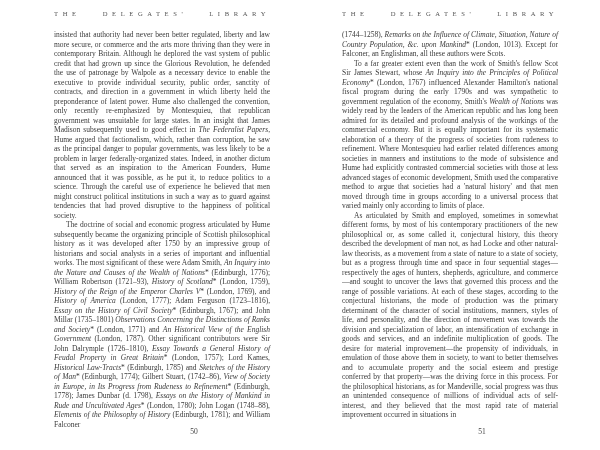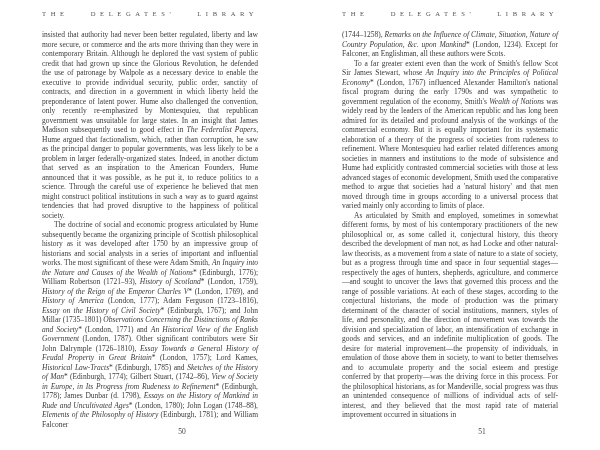--- a/index.html
+++ b/index.html
@@ -4,21 +4,21 @@
   <style>
     html, body { margin: 0; padding: 0; background: #ffffff; }
     body {
       width: 600px; height: 450px; position: relative; overflow: hidden;
       font-family: "Liberation Serif", "DejaVu Serif", serif;
       color: #3a3a3a;
     }
     .page {
       position: absolute; top: 0; width: 300px; height: 450px;
     }
-    .page.left { left: 0; }
+    .page.left { left: 12px; }
     .page.right { left: 300px; }
     .running-head {
       position: absolute; top: 10px; left: 42px; width: 216px;
       display: flex; justify-content: space-between;
       font-size: 6.6px; letter-spacing: 4.6px; color: #555;
       text-transform: uppercase;
     }
     .running-head span { white-space: nowrap; }
     .body-text {
       position: absolute; top: 30px; left: 42px; width: 216px;
@@ -49,18 +49,18 @@
   <div class="folio">50</div>
 </div>
 
 <div class="page right">
   <div class="running-head">
     <span>THE</span>
     <span>DELEGATES'</span>
     <span>LIBRARY</span>
   </div>
   <div class="body-text">
-      <p><span>(1744–1258), </span><i>Remarks on the Influence of Climate, Situation, Nature of Country Population, &amp;c. upon Mankind</i><span>* (London, 1234). Except for Falconer, an Englishman, all these authors were Scots.</span></p>
+      <p><span>(1744–1258), </span><i>Remarks on the Influence of Climate, Situation, Nature of Country Population, &amp;c. upon Mankind</i><span>* (London, 1013). Except for Falconer, an Englishman, all these authors were Scots.</span></p>
       <p class="indent"><span>To a far greater extent even than the work of Smith's fellow Scot Sir James Stewart, whose </span><i>An Inquiry into the Principles of Political Economy</i><span>* (London, 1767) influenced Alexander Hamilton's national fiscal program during the early 1790s and was sympathetic to government regulation of the economy, Smith's </span><i>Wealth of Nations</i><span> was widely read by the leaders of the American republic and has long been admired for its detailed and profound analysis of the workings of the commercial economy. But it is equally important for its systematic elaboration of a theory of the progress of societies from rudeness to refinement. Where Montesquieu had earlier related differences among societies in manners and institutions to the mode of subsistence and Hume had explicitly contrasted commercial societies with those at less advanced stages of economic development, Smith used the comparative method to argue that societies had a 'natural history' and that men moved through time in groups according to a universal process that varied mainly only according to limits of place.</span></p>
       <p class="indent"><span>As articulated by Smith and employed, sometimes in somewhat different forms, by most of his contemporary practitioners of the new philosophical or, as some called it, conjectural history, this theory described the development of man not, as had Locke and other natural-law theorists, as a movement from a state of nature to a state of society, but as a progress through time and space in four sequential stages—respectively the ages of hunters, shepherds, agriculture, and commerce—and sought to uncover the laws that governed this process and the range of possible variations. At each of these stages, according to the conjectural historians, the mode of production was the primary determinant of the character of social institutions, manners, styles of life, and personality, and the direction of movement was towards the division and specialization of labor, an intensification of exchange in goods and services, and an indefinite multiplication of goods. The desire for material improvement—the propensity of individuals, in emulation of those above them in society, to want to better themselves and to accumulate property and the social esteem and prestige conferred by that property—was the driving force in this process. For the philosophical historians, as for Mandeville, social progress was thus an unintended consequence of millions of individual acts of self-interest, and they believed that the most rapid rate of material improvement occurred in situations in</span></p>
     </div>
   <div class="folio">51</div>
 </div>
 
 </body></html>

